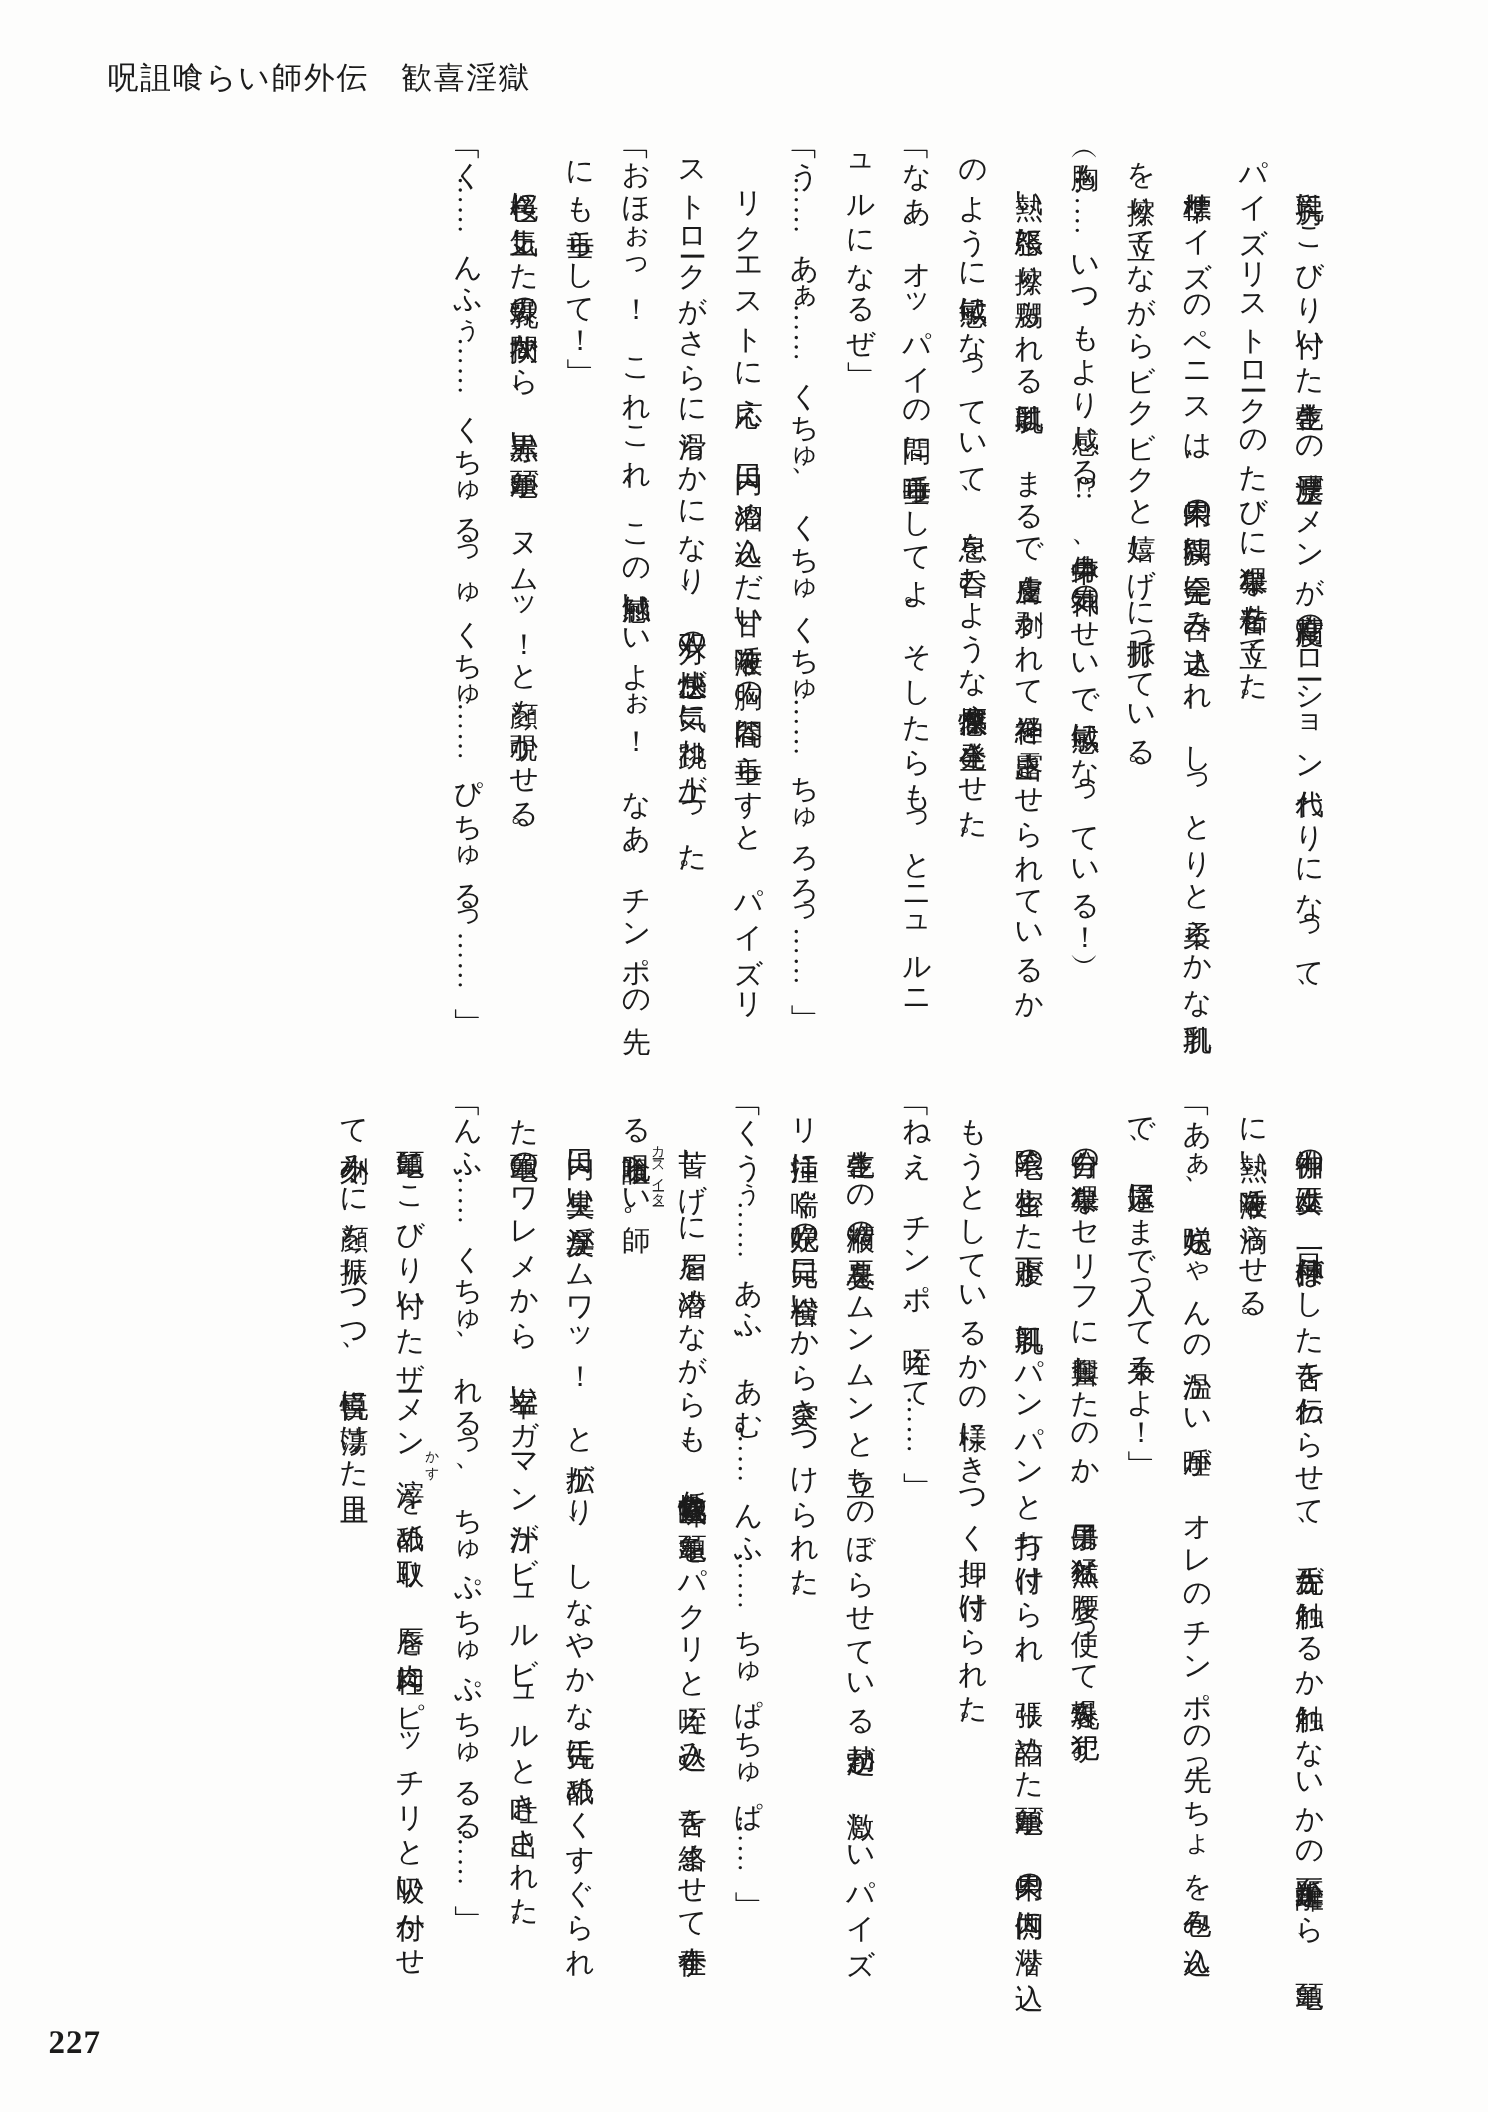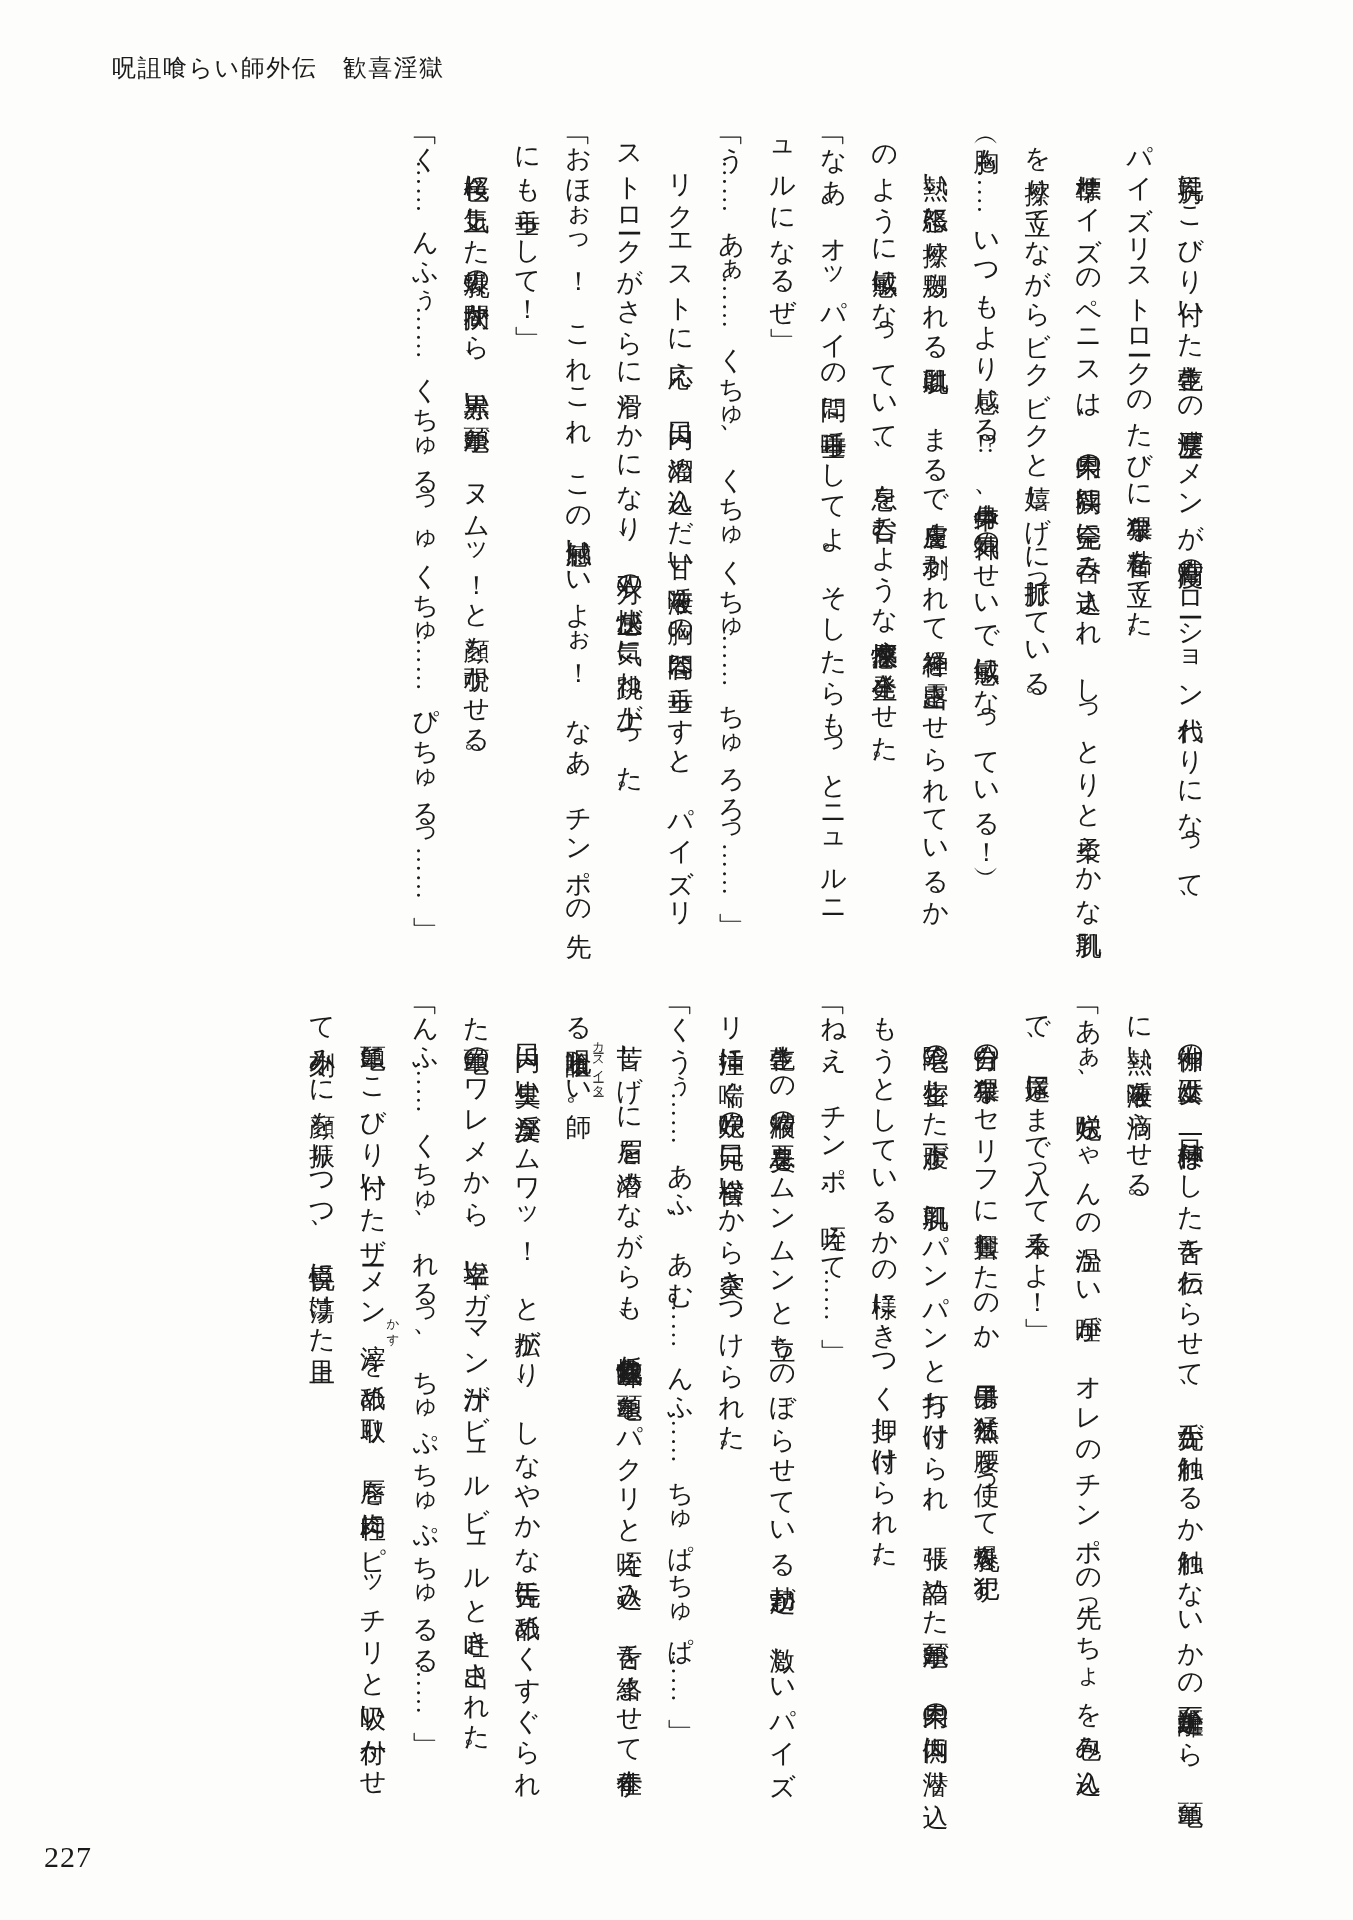--- a/index.html
+++ b/index.html
@@ -10,23 +10,23 @@
     position: relative;
     width: 1353px;
     height: 1920px;
     background: #fdfdfc;
     color: #1b1b1b;
     font-family: "Liberation Serif", "DejaVu Serif", serif;
     overflow: hidden;
   }
   .running-title {
     position: absolute;
-    left: 112px;
+    left: 98px;
     top: 52px;
-    font-size: 24px;
+    font-size: 28px;
     letter-spacing: 1.5px;
     white-space: nowrap;
   }
   .vblock {
     position: absolute;
     left: 88px;
     width: 1128px;
     writing-mode: vertical-rl;
     text-orientation: mixed;
     font-size: 26px;
@@ -46,20 +46,21 @@
   ruby rt {
     font-size: 12.5px;
     letter-spacing: 0;
   }
   .page-number {
     position: absolute;
     left: 44px;
     top: 1840px;
     font-size: 30px;
     letter-spacing: 1px;
+    font-weight: bold;
   }
 </style>
 </head>
 <body style="background: rgb(253, 253, 252); color: rgb(27, 27, 27);">
 
 <div class="running-title">呪詛喰らい師外伝　歓喜淫獄</div>
 
 <div id="block-top" class="vblock">
     <p class="para indent">乳房にこびり付いた生乾きの濃厚ザーメンが高粘度のローション代わりになって、パイズリストロークのたびに卑猥な粘音を立てた。</p>
     <p class="para indent">標準サイズのペニスは、肉果の狭間に完全に呑み込まれ、しっとりと柔らかな乳肌を擦り立てながらビクビクと嬉しげに脈打っている。</p>

